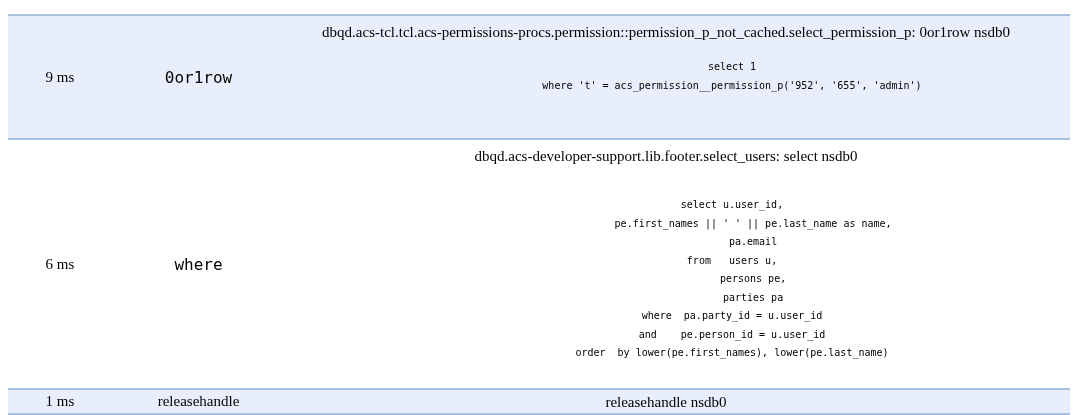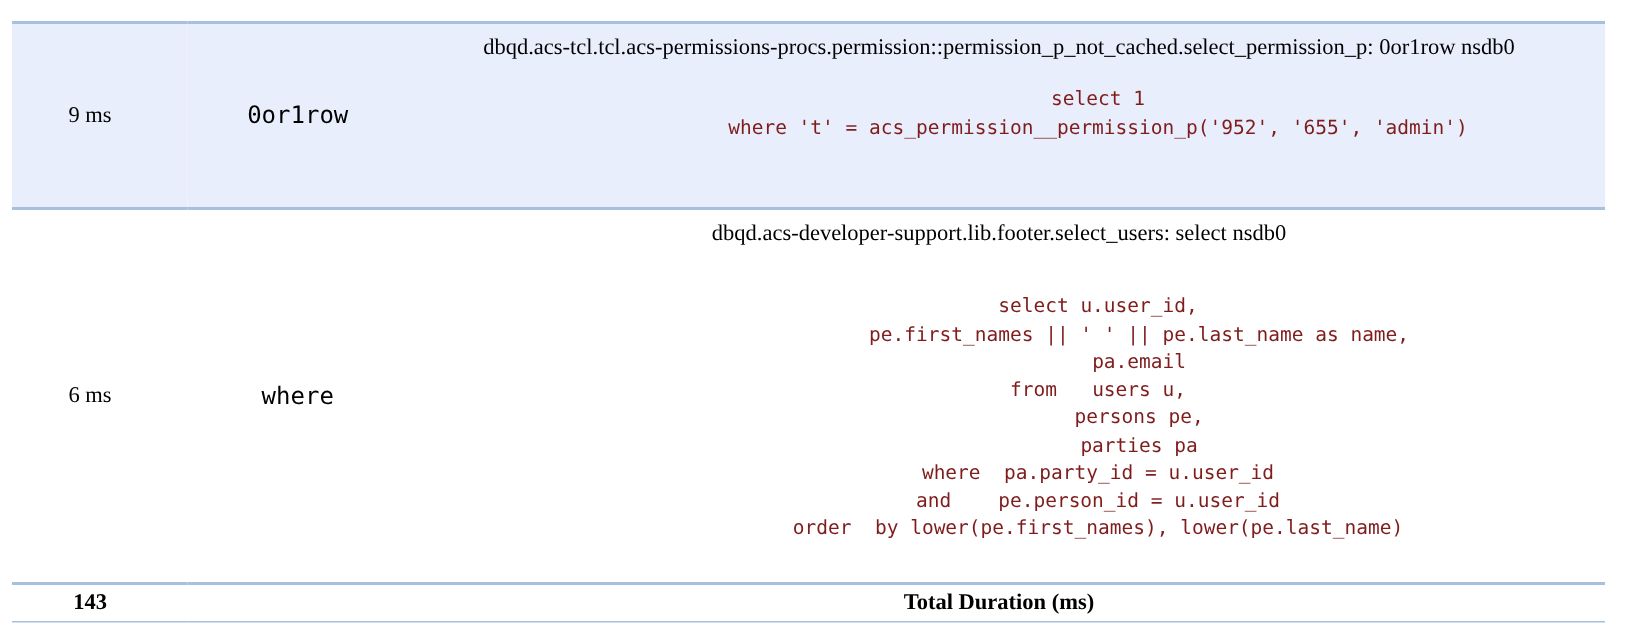--- a/index.html
+++ b/index.html
@@ -101,24 +101,24 @@
   .detail-heading {
     font-family: "Liberation Serif", serif;
     font-size: 15px;
     line-height: 18px;
     white-space: nowrap;
   }
 
   pre.sql {
     margin: 0;
     font-family: "DejaVu Sans Mono", monospace;
-    font-size: 13px;
+    font-size: 10px;
     line-height: 18.5px;
     white-space: pre;
-    color: #7f1d1d;
+    color: #000000;
     background: transparent;
   }
 
   pre.sql.sql-first {
     margin-top: 17px;
     margin-left: 132px;
   }
 
   pre.sql.sql-second {
     margin-top: 31px;
@@ -176,20 +176,27 @@
        pa.email
 from   users u,
        persons pe,
        parties pa
 where  pa.party_id = u.user_id
 and    pe.person_id = u.user_id
 order  by lower(pe.first_names), lower(pe.last_name)</pre>
         </td>
       </tr>
 
+      <tr class="trace-row row-shaded">
+        <td class="cell-duration" style="height:23px;">1 ms</td>
+        <td class="cell-type"><span>releasehandle</span></td>
+        <td class="cell-detail">
+          <span class="detail-heading">releasehandle nsdb0</span>
+        </td>
+      </tr>
 
       <tr class="trace-row row-total">
         <td class="cell-duration total-value" style="height:24px;">143</td>
         <td class="cell-type"></td>
         <td class="cell-detail total-label">Total Duration (ms)</td>
       </tr>
 
     </tbody>
   </table>
 

